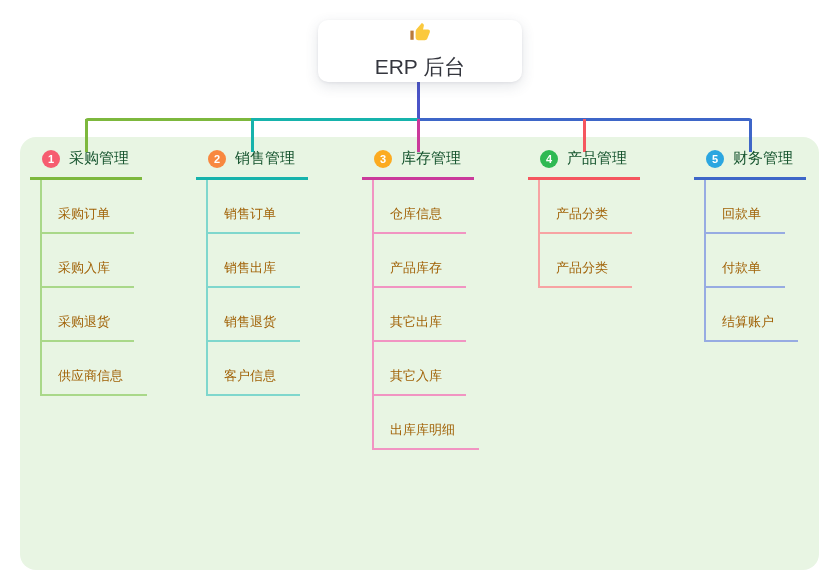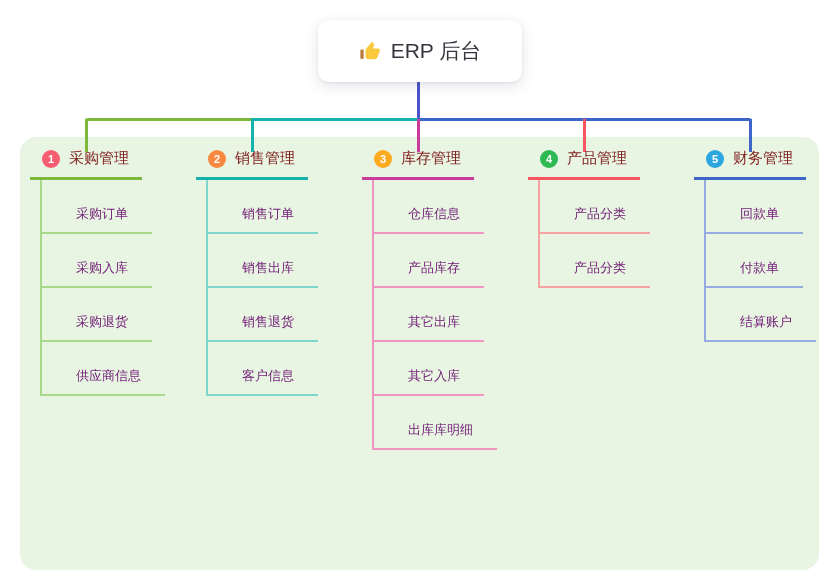--- a/index.html
+++ b/index.html
@@ -7,21 +7,21 @@
     position:relative;width:839px;height:588px;background:#ffffff;
     font-family:"Liberation Sans","DejaVu Sans",sans-serif;overflow:hidden;
   }
   .abs{position:absolute;}
 
   
   .root-card{
     left:318px;top:20px;width:204px;height:62px;background:#ffffff;
     border-radius:10px;box-shadow:0 4px 14px rgba(60,70,90,.14),0 1px 3px rgba(60,70,90,.08);
     display:flex;align-items:center;justify-content:center;gap:10px;
-    font-size:21px;color:#34363e;font-weight:500;z-index:3;
+    font-size:21px;color:#34363e;font-weight:500;z-index:3;flex-direction:column;
   }
 
   
   .trunk{left:417px;top:82px;width:3px;height:39px;background:#4b54c8;z-index:1;}
   .bus{top:118px;height:3px;z-index:1;}
   .bus-g{left:85px;width:168px;background:#7db83d;border-top-left-radius:3px;}
   .bus-t{left:251px;width:169px;background:#16b3ac;}
   .bus-b{left:418px;width:334px;background:#3e66c8;border-top-right-radius:3px;}
   .drop{top:119px;width:3px;height:33px;z-index:1;}
   .drop-1{left:85px;background:#7db83d;}
@@ -38,29 +38,29 @@
   .col-1{left:30px;}.col-2{left:196px;}.col-3{left:362px;}.col-4{left:528px;}.col-5{left:694px;}
 
   .branch-header{
     display:flex;align-items:center;gap:9px;box-sizing:border-box;
     width:112px;padding:2px 0 9px 12px;border-bottom:3px solid #000;cursor:default;
   }
   .badge{
     width:18px;height:18px;border-radius:50%;flex:0 0 18px;
     color:#fff;font-size:11px;font-weight:700;line-height:18px;text-align:center;
   }
-  .branch-label{font-size:15px;color:#7f1d1d;white-space:nowrap;}
+  .branch-label{font-size:15px;color:#14532d;white-space:nowrap;}
 
   .children{position:relative;margin-left:10px;}
   .vline{position:absolute;left:0;top:0;bottom:0;width:2px;}
   .child{
     height:54px;display:flex;align-items:flex-end;width:max-content;
     box-sizing:border-box;border-bottom:2px solid #000;
   }
-  .child span{padding:0 24px 9px 36px;font-size:13px;color:#701a75;white-space:nowrap;}
+  .child span{padding:0 24px 9px 18px;font-size:13px;color:#a16207;white-space:nowrap;}
 
   
   .b1 .branch-header{border-bottom-color:#7db83d;} .b1 .badge{background:#f65d70;}
   .b1 .vline{background:#a9d889;} .b1 .child{border-bottom-color:#a9d889;}
   .b2 .branch-header{border-bottom-color:#16b3ac;} .b2 .badge{background:#f8883f;}
   .b2 .vline{background:#7fd7cd;} .b2 .child{border-bottom-color:#7fd7cd;}
   .b3 .branch-header{border-bottom-color:#ca3a9b;} .b3 .badge{background:#fcab20;}
   .b3 .vline{background:#f194c2;} .b3 .child{border-bottom-color:#f194c2;}
   .b4 .branch-header{border-bottom-color:#f5565f;} .b4 .badge{background:#2fb953;}
   .b4 .vline{background:#f7a3a3;} .b4 .child{border-bottom-color:#f7a3a3;}

